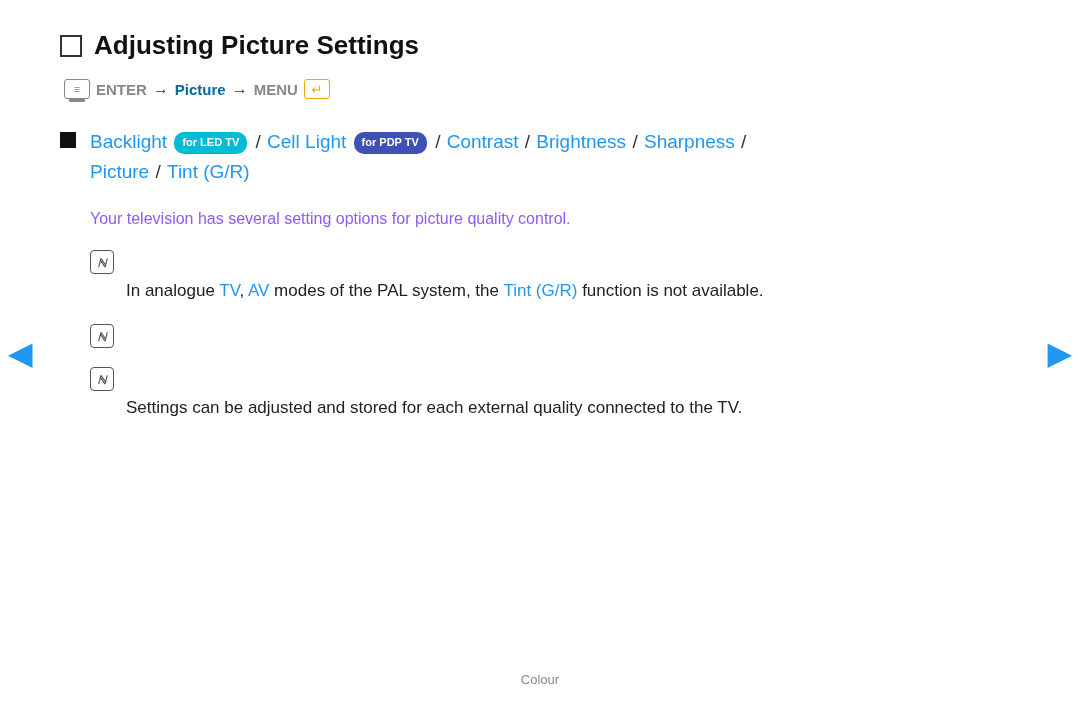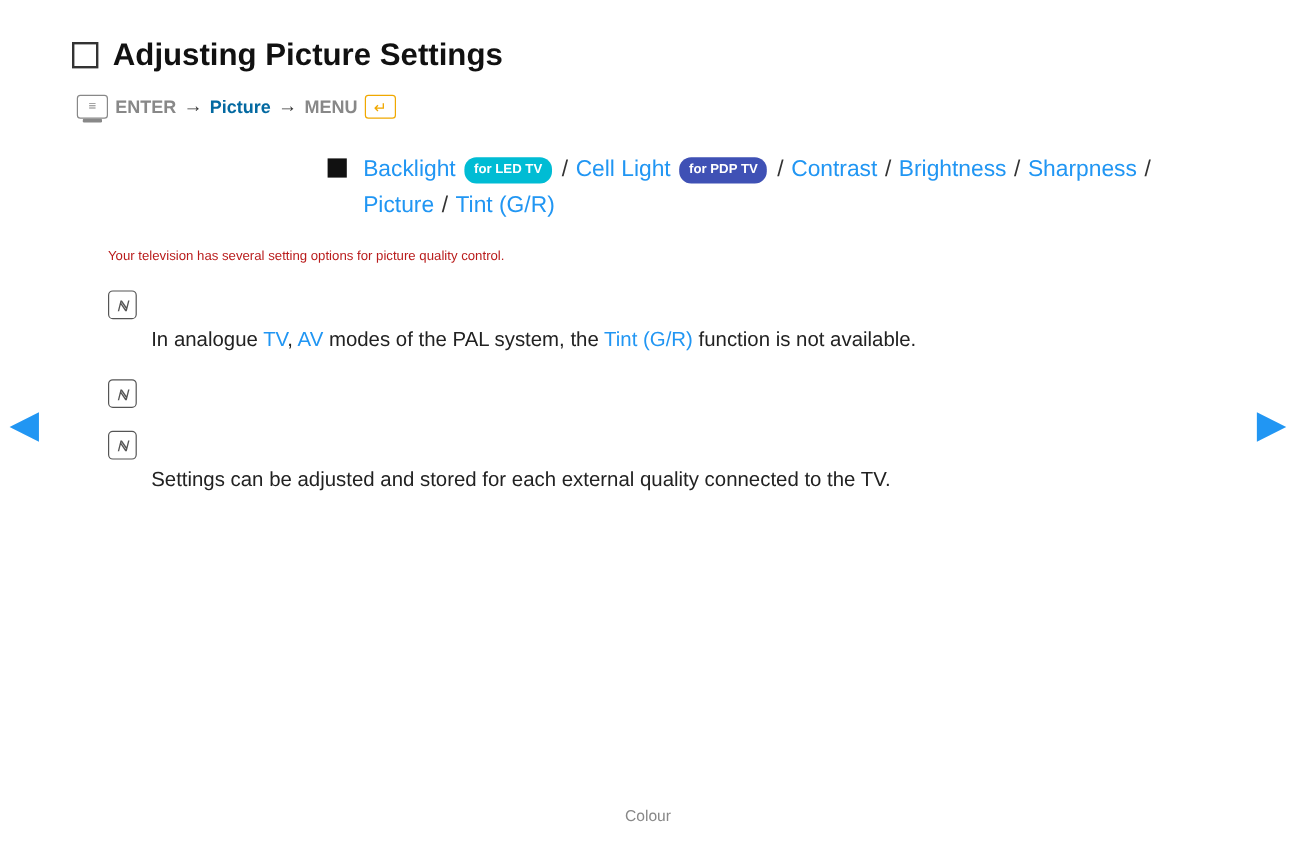--- a/index.html
+++ b/index.html
@@ -102,21 +102,20 @@
     .nav-menu-text {
       color: #888;
       font-weight: bold;
     }
 
     .main-bullet {
       display: flex;
       align-items: flex-start;
       gap: 14px;
       margin-bottom: 18px;
-      justify-content: flex-end;
     }
 
     .bullet-square {
       width: 16px;
       height: 16px;
       background: #111;
       flex-shrink: 0;
       margin-top: 5px;
     }
 
@@ -153,22 +152,22 @@
       margin: 0 2px;
       vertical-align: middle;
     }
 
     .divider-slash {
       color: #333;
       margin: 0 1px;
     }
 
     .description-text {
-      font-size: 11px;
-      color: #b91c1c;
+      font-size: 16px;
+      color: #8b5cf6;
       margin-left: 30px;
       margin-bottom: 18px;
       line-height: 1.6;
     }
 
     .note-item {
       display: flex;
       align-items: flex-start;
       gap: 12px;
       margin-left: 30px;

